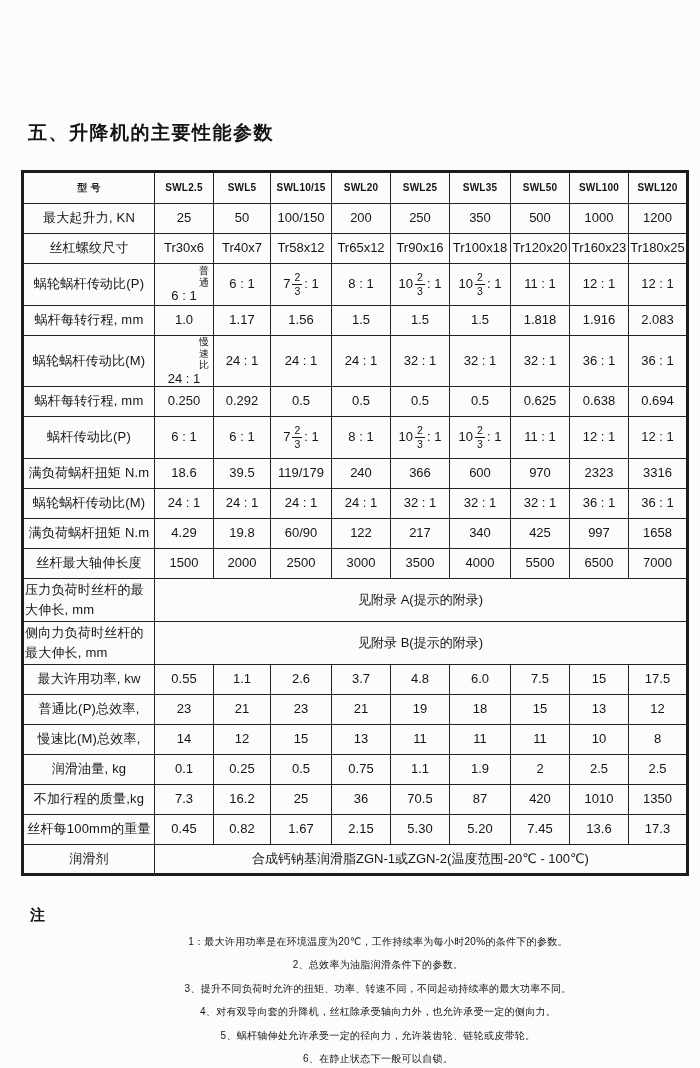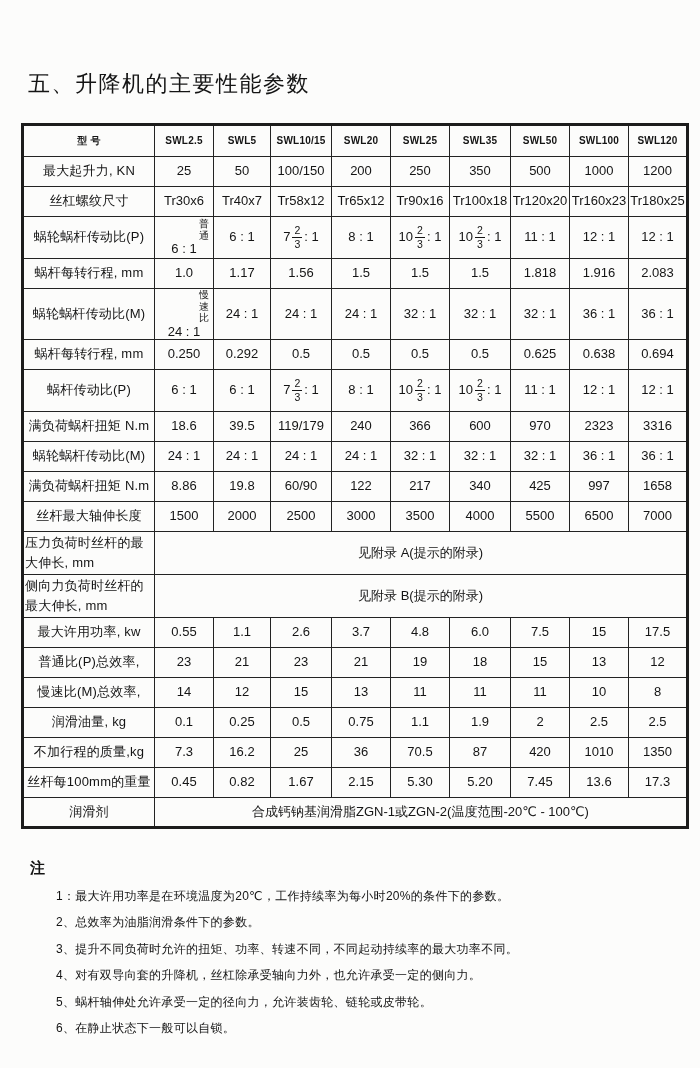--- a/index.html
+++ b/index.html
@@ -4,22 +4,22 @@
 <style>
   html,body{margin:0;padding:0;}
   body{
     width:700px;height:1068px;
     background:#fcfcfb;
     font-family:"Liberation Sans","DejaVu Sans",sans-serif;
     color:#141414;
     overflow:hidden;
   }
   .page-title{
-    font-size:22px;font-weight:normal;
-    margin:69px 0 0 28px;
+    font-size:19px;font-weight:bold;
+    margin:120px 0 0 28px;
     letter-spacing:1.5px;
   }
   table.params{
     border-collapse:collapse;
     table-layout:fixed;
     margin:24px 0 0 21px;
     width:662px;
     border:3px solid #1c1c1c;
   }
   table.params th,table.params td{
@@ -47,21 +47,21 @@
     text-align:center;font-size:10.5px;line-height:1.05;
     margin:0 2px;
   }
   .fr .num{display:block;border-bottom:1.2px solid #141414;padding:0 2px 1px;font-style:normal;}
   .fr .den{display:block;padding-top:1px;font-style:normal;}
   .frpre,.frpost{vertical-align:middle;}
   td.span-cell{font-size:13.5px;}
   .notes{margin:30px 0 0 30px;}
   .notes-heading{font-size:15px;font-weight:bold;}
   .notes-list{list-style:none;margin:4px 0 0 0;padding:0 0 0 26px;}
-  .note-item{font-size:12px;margin-top:9.5px;letter-spacing:0.3px;}
+  .note-item{font-size:10px;margin-top:9.5px;letter-spacing:0.3px;text-align:center;}
 </style>
 </head>
 <body>
 
 <h1 class="page-title">五、升降机的主要性能参数</h1>
 
 <table class="params">
   <colgroup>
     <col style="width:132px">
     <col style="width:59px">
@@ -198,21 +198,21 @@
         <td>24 : 1</td>
         <td>24 : 1</td>
         <td>32 : 1</td>
         <td>32 : 1</td>
         <td>32 : 1</td>
         <td>36 : 1</td>
         <td>36 : 1</td>
       </tr>
       <tr class="r-std">
         <td class="row-label">满负荷蜗杆扭矩 N.m</td>
-        <td>8.86</td>
+        <td>4.29</td>
         <td>19.8</td>
         <td>60/90</td>
         <td>122</td>
         <td>217</td>
         <td>340</td>
         <td>425</td>
         <td>997</td>
         <td>1658</td>
       </tr>
       <tr class="r-std">

